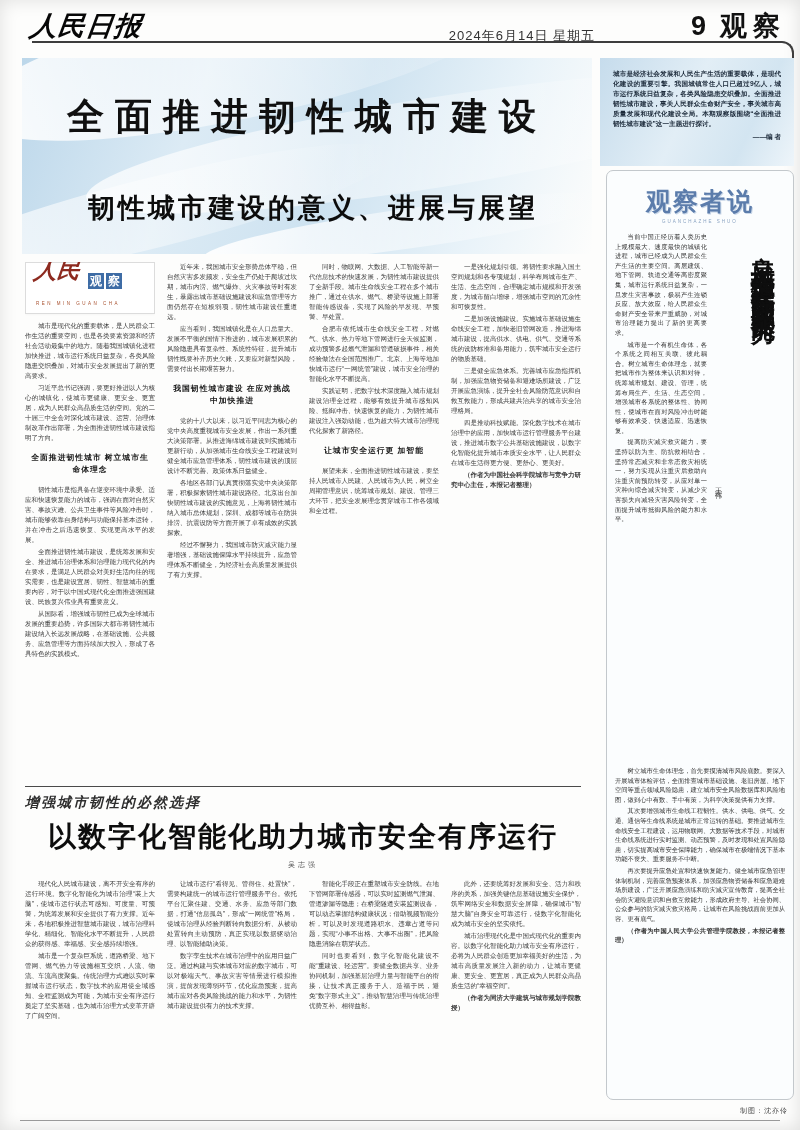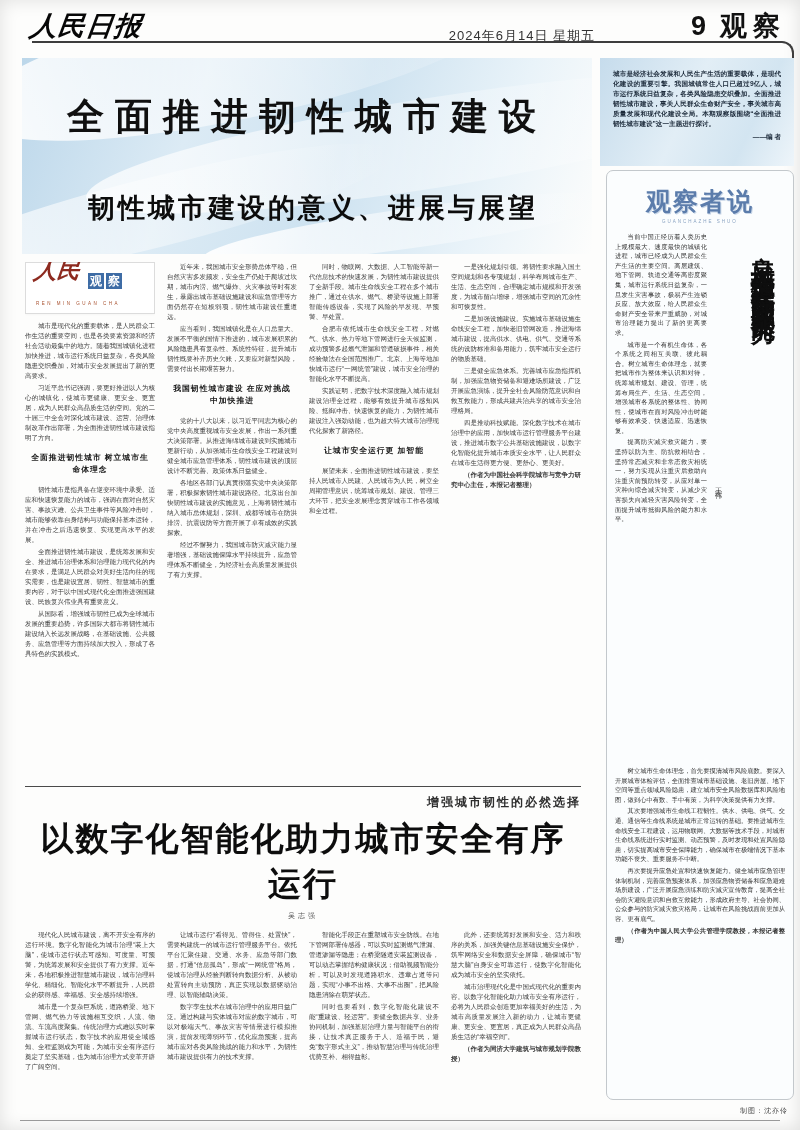--- a/index.html
+++ b/index.html
@@ -61,22 +61,22 @@
   .pmgc{border:1px solid #dcdcdc;background:#fff;height:50px;margin-bottom:7px;position:relative;box-shadow:0 0 3px rgba(0,0,0,.06);}
   .pmgc .rm{position:absolute;left:8px;top:2px;font-family:"DejaVu Serif",serif;font-style:italic;
         font-weight:bold;font-size:23px;color:#8d2a1f;transform:skewX(-6deg);}
   .pmgc .gc{position:absolute;left:62px;top:10px;display:flex;gap:2px;}
   .pmgc .gc span{width:16px;height:16px;background:#3e6ca5;color:#fff;font-size:12px;font-weight:bold;
         display:flex;align-items:center;justify-content:center;}
   .pmgc .py{position:absolute;left:10px;bottom:4px;font-size:4.5px;color:#a8502e;letter-spacing:2.5px;}
   
   .divider{position:absolute;left:25px;top:786px;width:556px;border-top:1.5px solid #4a4a4a;}
   .bottom-article{position:absolute;left:25px;top:794px;width:556px;height:326px;}
-  .kicker{text-align:right;font-size:12px;font-weight:900;letter-spacing:2px;color:#2e2e2e;}
-  .bottom-headline{text-align:center;font-family:"Liberation Serif",serif;font-size:33px;font-weight:900;
+  .kicker{text-align:left;font-size:14px;font-weight:900;letter-spacing:2px;color:#2e2e2e;font-style:italic;}
+  .bottom-headline{text-align:center;font-family:"Liberation Serif",serif;font-size:28px;font-weight:900;
         letter-spacing:2px;color:#0d0d0d;margin-top:6px;}
   .bottom-byline{text-align:center;font-size:7px;color:#555;letter-spacing:3px;margin-top:4px;}
   .bottom-cols{display:flex;gap:12px;margin-top:9px;height:238px;}
   .bottom-cols .col{flex:1;font-size:6.5px;line-height:10px;color:#3b3b3b;text-align:justify;overflow:hidden;}
   .page-bottom-rule{position:absolute;left:20px;top:1120px;width:760px;border-top:1px solid #9a9a9a;}
 </style>
 </head>
 <body>
 
 <div class="page">

